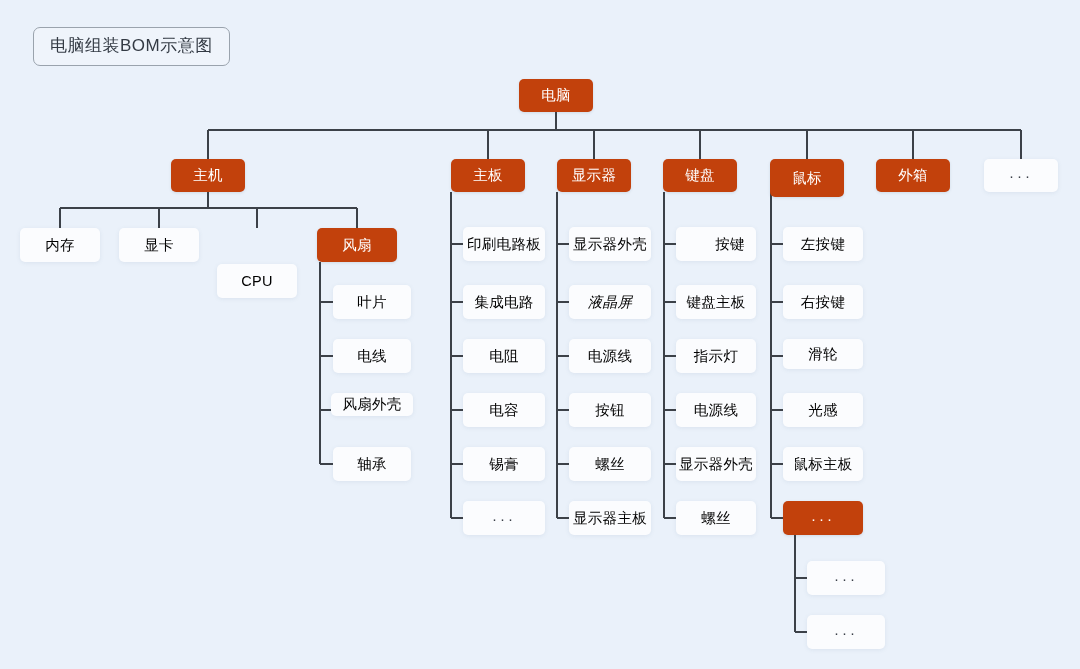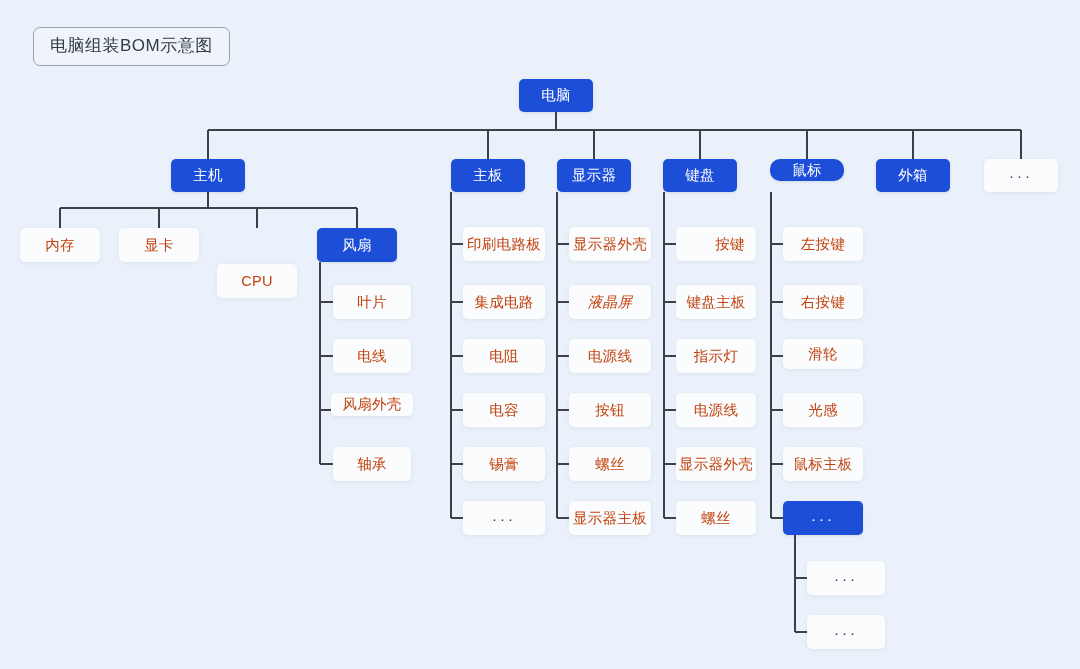--- a/index.html
+++ b/index.html
@@ -49,27 +49,27 @@
     display: flex;
     align-items: center;
     justify-content: center;
     border-radius: 5px;
     font-size: 14.5px;
     line-height: 1;
     white-space: nowrap;
     letter-spacing: 0.3px;
   }
   .node.green {
-    background: #1d4ed8;
+    background: #c2410c;
     color: #ffffff;
     box-shadow: 0 1px 3px rgba(40, 70, 100, 0.13);
   }
   .node.white {
     background: #fbfcfe;
-    color: #c2410c;
+    color: #000000;
     box-shadow: 0 1px 4px rgba(80, 105, 140, 0.10);
   }
   .node.dots {
     letter-spacing: 3px;
     font-size: 15px;
   }
   .node.dots.white {
     color: #3a4048;
   }
 </style>
@@ -145,21 +145,21 @@
   </svg>
 
   <div class="title-box">电脑组装BOM示意图</div>
 
   <div class="node green" style="left:519px;top:79px;width:74px;height:33px;">电脑</div>
 
   <div class="node green" style="left:171px;top:159px;width:74px;height:33px;">主机</div>
   <div class="node green" style="left:451px;top:159px;width:74px;height:33px;">主板</div>
   <div class="node green" style="left:557px;top:159px;width:74px;height:33px;">显示器</div>
   <div class="node green" style="left:663px;top:159px;width:74px;height:33px;">键盘</div>
-  <div class="node green" style="left:770px;top:159px;width:74px;height:22px;border-radius:10px;">鼠标</div>
+  <div class="node green" style="left:770px;top:159px;width:74px;height:38px;">鼠标</div>
   <div class="node green" style="left:876px;top:159px;width:74px;height:33px;">外箱</div>
   <div class="node white dots" style="left:984px;top:159px;width:74px;height:33px;">···</div>
 
   <div class="node white" style="left:20px;top:228px;width:80px;height:34px;">内存</div>
   <div class="node white" style="left:119px;top:228px;width:80px;height:34px;">显卡</div>
   <div class="node white" style="left:217px;top:228px;width:80px;height:34px;margin-top:36px;">CPU</div>
   <div class="node green" style="left:317px;top:228px;width:80px;height:34px;">风扇</div>
 
   <div class="node white" style="left:333px;top:285px;width:78px;height:34px;">叶片</div>
   <div class="node white" style="left:333px;top:339px;width:78px;height:34px;">电线</div>

